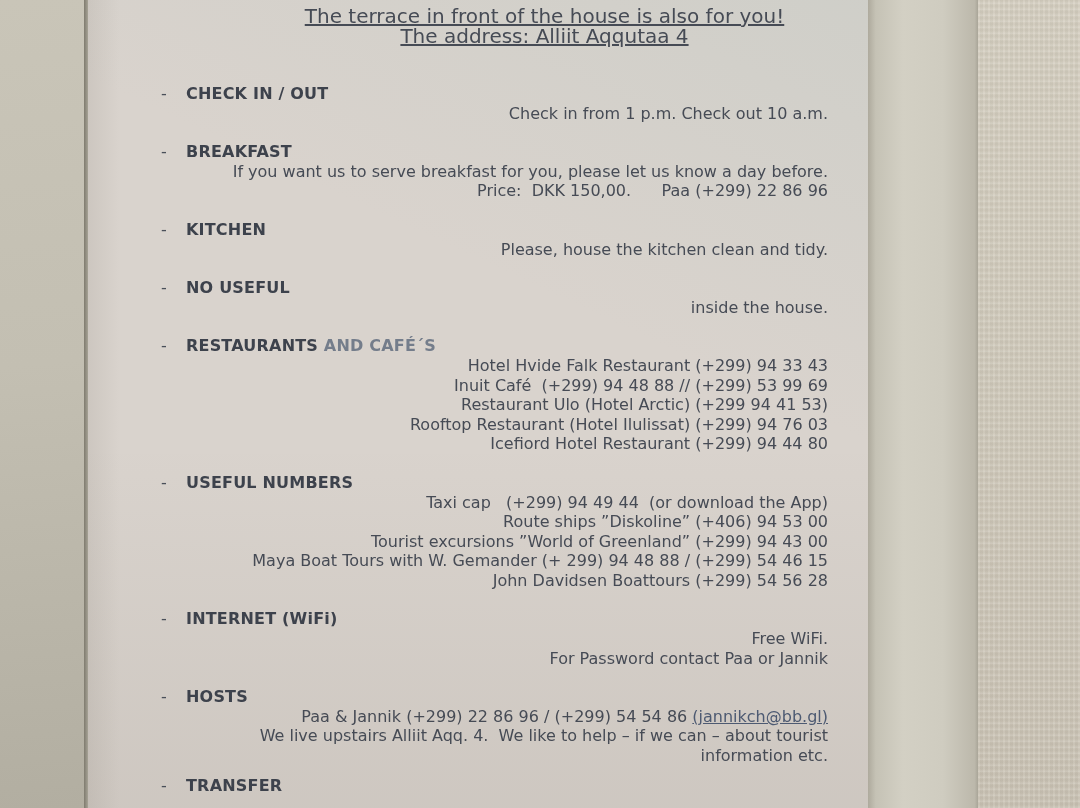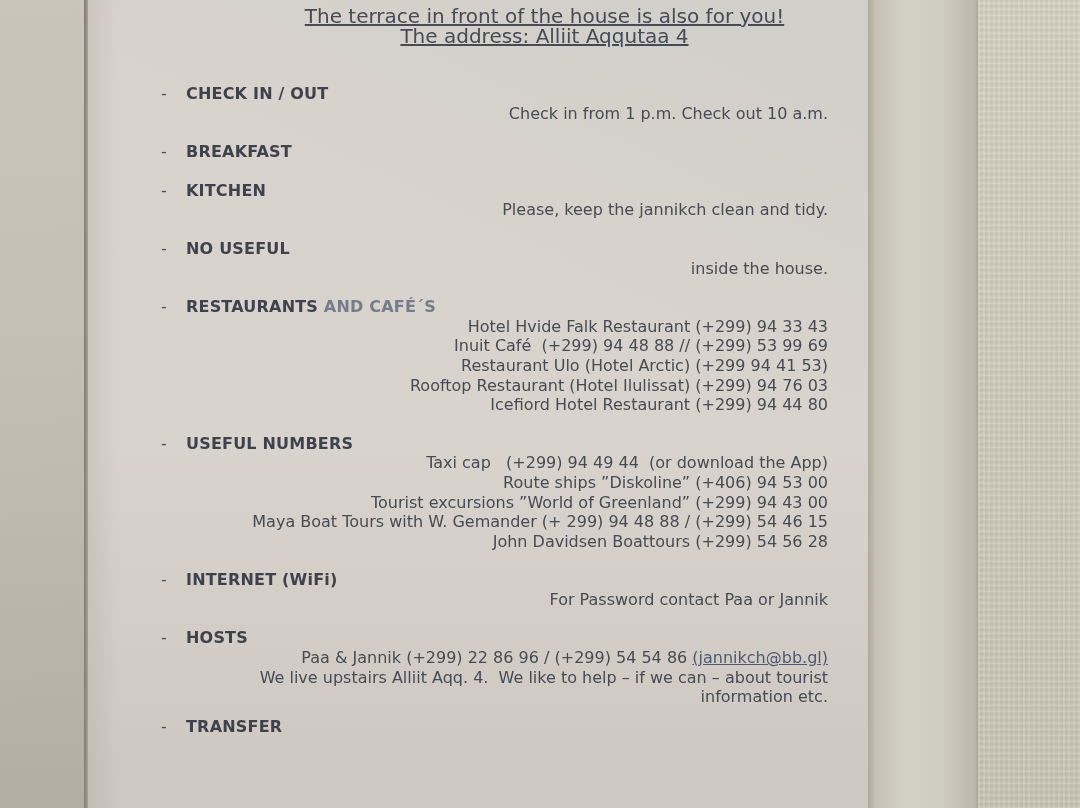--- a/index.html
+++ b/index.html
@@ -88,28 +88,32 @@
             </div>
             <div class="section-lines">
               <p class="line"><span>Check in from 1 p.m. Check out 10 a.m.</span></p>
             </div>
           </div>
           <div class="section">
             <div class="heading-row">
               <span class="dash">-</span>
               <span class="section-title">BREAKFAST</span>
             </div>
+            <div class="section-lines">
+              <p class="line"><span>If you want us to serve breakfast for you, please let us know a day before.</span></p>
+              <p class="line"><span>Price:  DKK 150,00.      Paa (+299) 22 86 96</span></p>
+            </div>
           </div>
           <div class="section">
             <div class="heading-row">
               <span class="dash">-</span>
               <span class="section-title">KITCHEN</span>
             </div>
             <div class="section-lines">
-              <p class="line"><span>Please, keep the jannikch clean and tidy.</span></p>
+              <p class="line"><span>Please, house the kitchen clean and tidy.</span></p>
             </div>
           </div>
           <div class="section">
             <div class="heading-row">
               <span class="dash">-</span>
               <span class="section-title">NO USEFUL</span>
             </div>
             <div class="section-lines">
               <p class="line"><span>inside the house.</span></p>
             </div>
@@ -140,20 +144,21 @@
               <p class="line"><span>Maya Boat Tours with W. Gemander (+ 299) 94 48 88 / (+299) 54 46 15</span></p>
               <p class="line"><span>John Davidsen Boattours (+299) 54 56 28</span></p>
             </div>
           </div>
           <div class="section">
             <div class="heading-row">
               <span class="dash">-</span>
               <span class="section-title">INTERNET (WiFi)</span>
             </div>
             <div class="section-lines">
+              <p class="line"><span>Free WiFi.</span></p>
               <p class="line"><span>For Password contact Paa or Jannik</span></p>
             </div>
           </div>
           <div class="section">
             <div class="heading-row">
               <span class="dash">-</span>
               <span class="section-title">HOSTS</span>
             </div>
             <div class="section-lines">
               <p class="line"><span>Paa &amp; Jannik (+299) 22 86 96 / (+299) 54 54 86 </span><span class="email-link">(jannikch@bb.gl)</span></p>

